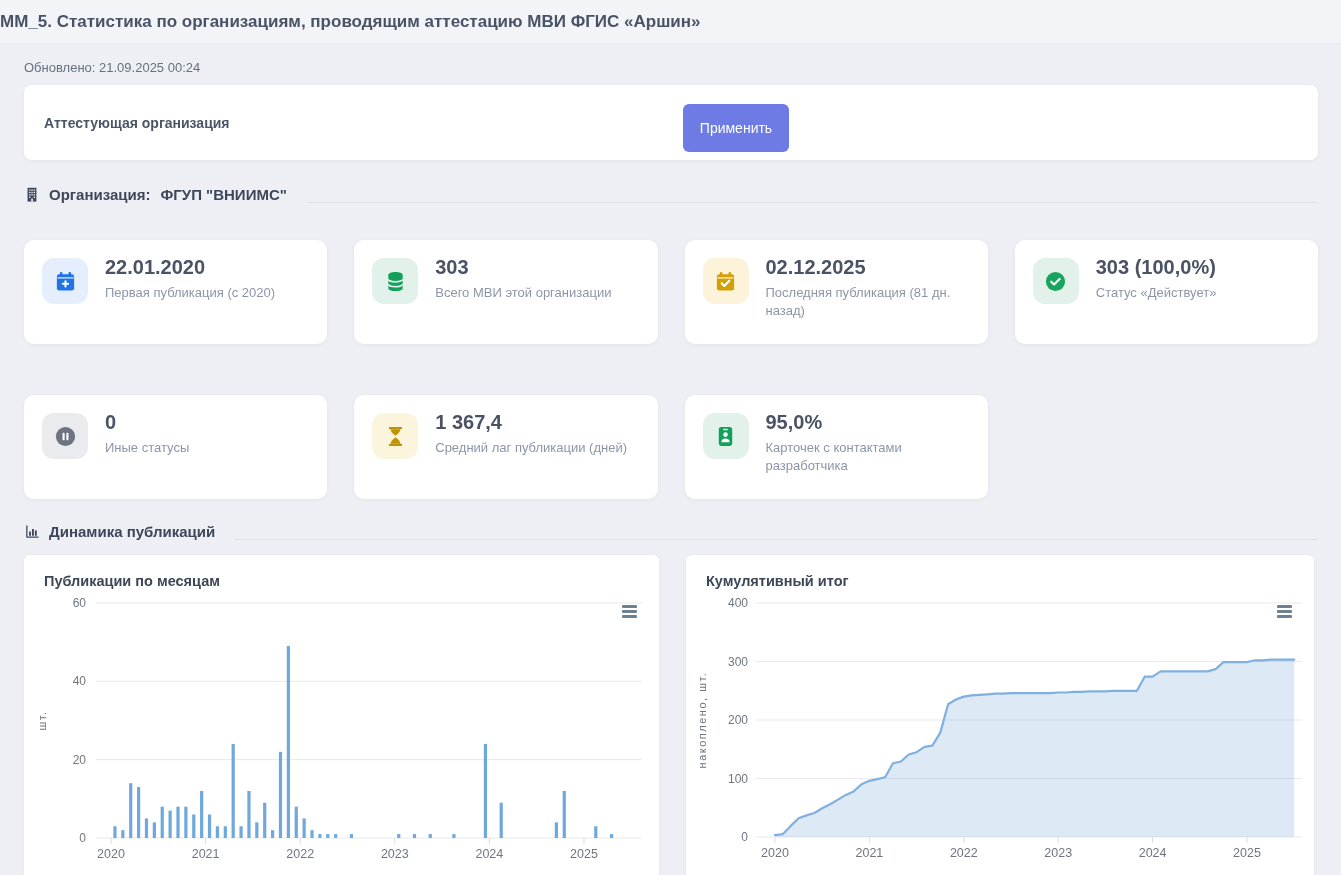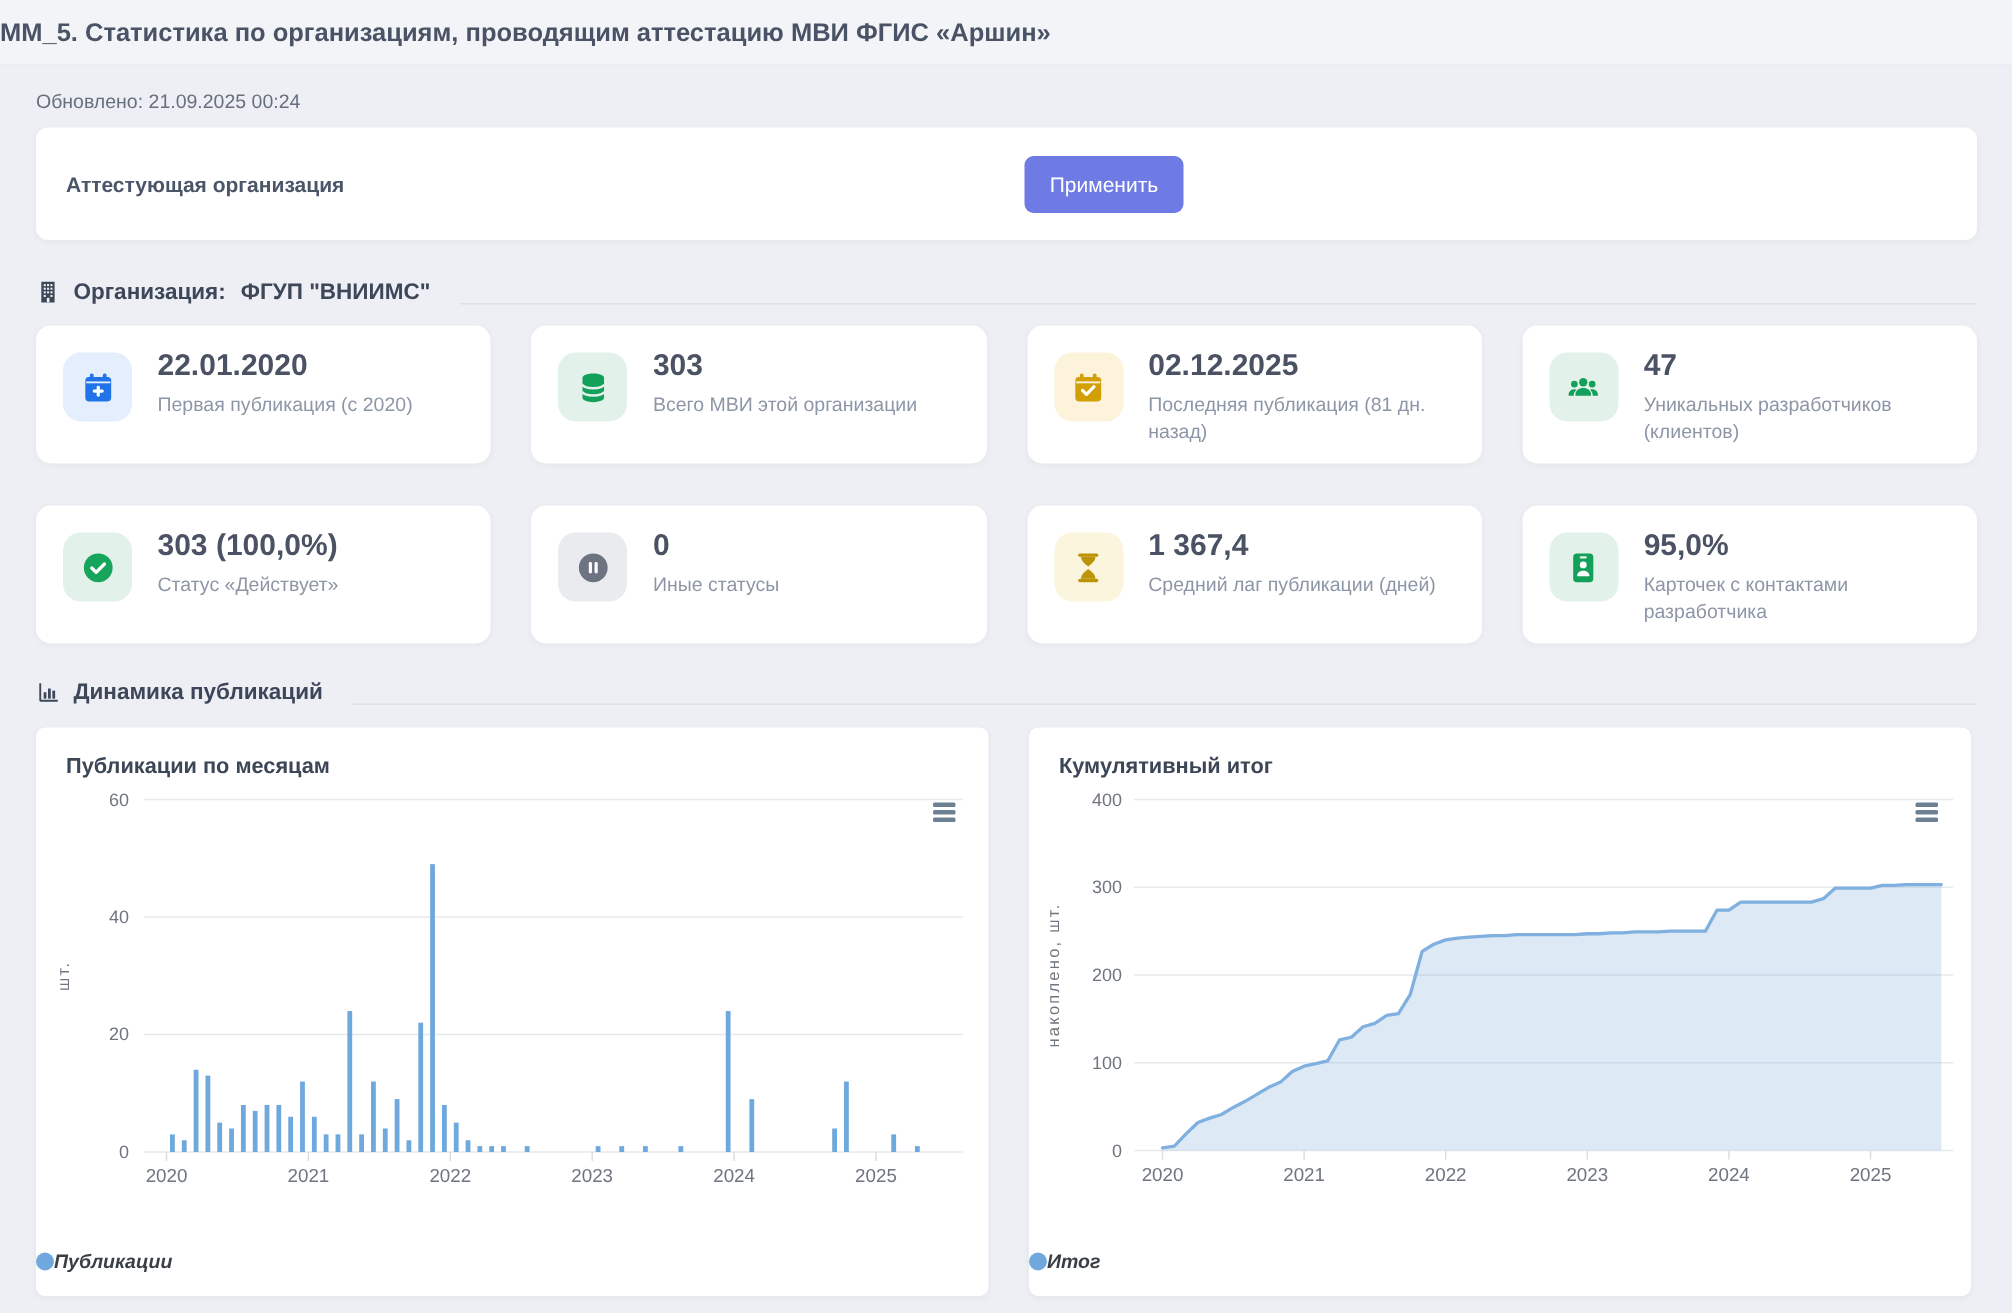--- a/index.html
+++ b/index.html
@@ -9,35 +9,35 @@
   .top-band { height:44px; background:#f3f4f8; border-bottom:1px solid #e7eaef; display:flex; align-items:center; }
   .page-title { font-size:17px; font-weight:700; color:#4a5366; }
 
   .content { padding:0 23px 0 24px; }
   .updated { margin-top:16px; font-size:13px; color:#66707f; }
 
   .filter-card { margin-top:10px; height:75px; background:#fff; border-radius:8px;
     box-shadow:0 1px 4px rgba(40,52,70,.05); position:relative; }
   .filter-label { position:absolute; left:20px; top:50%; transform:translateY(-50%);
     font-size:14px; font-weight:700; color:#4a5568; }
-  .apply-btn { position:absolute; left:659px; top:19px; width:106px; height:38px;
+  .apply-btn { position:absolute; left:659px; top:19px; width:106px; height:48px;
     background:#6e7be4; color:#fff; border:none; border-radius:6px; font-size:14px;
     font-family:inherit; cursor:pointer; }
 
   .section-hdr { display:flex; align-items:flex-end; gap:8px; }
   .section-hdr.org { margin-top:26px; }
   .section-hdr.dyn { margin-top:24px; }
   .section-hdr .ic { width:17px; height:17px; color:#3d4759; flex:0 0 auto; }
   .section-hdr .ic svg { width:100%; height:100%; display:block; }
   .hdr-label { font-size:15px; font-weight:700; color:#3d4759; white-space:nowrap; }
   .hdr-value { font-size:15px; font-weight:600; color:#3d4759; white-space:nowrap; margin-left:2px; }
   .hdr-line { flex:1; height:1px; background:#dbe0e9; margin-left:12px; }
 
   .stats-grid { margin-top:14px; display:grid; grid-template-columns:repeat(4,1fr); gap:28px 27px; }
-  .stat-card { height:92px; background:#fff; border-radius:10px; box-shadow:0 1px 4px rgba(40,52,70,.05); position:relative; }
+  .stat-card { height:104px; background:#fff; border-radius:10px; box-shadow:0 1px 4px rgba(40,52,70,.05); position:relative;margin-top:23px; }
   .icon-box { position:absolute; left:18px; top:18px; width:46px; height:46px; border-radius:12px;
     display:flex; align-items:center; justify-content:center; }
   .icon-box svg { width:23px; height:23px; display:block; }
   .stat-value { position:absolute; left:81px; top:16px; font-size:20px; font-weight:700; color:#4a5263; white-space:nowrap; }
   .stat-label { position:absolute; left:81px; top:44px; width:202px; font-size:13px; line-height:1.4; color:#8d96a7; }
 
   .charts-row { margin-top:15px; display:grid; grid-template-columns:635px 628px; gap:27px; }
   .chart-card { height:379px; background:#fff; border-radius:6px; box-shadow:0 1px 4px rgba(40,52,70,.05); position:relative; }
   .chart-title { position:absolute; left:20px; top:18px; font-size:14.5px; font-weight:700; color:#3c4656; }
   .chart-menu { position:absolute; right:22px; top:50px; width:15px; height:13px; display:flex;
@@ -119,34 +119,20 @@
           <svg viewBox="0 0 24 24">
             <rect x="3" y="4.5" width="18" height="17" rx="2.5" fill="currentColor"></rect>
             <rect x="6.2" y="2" width="2.6" height="4.8" rx="1.2" fill="currentColor"></rect>
             <rect x="15.2" y="2" width="2.6" height="4.8" rx="1.2" fill="currentColor"></rect>
             <rect x="3.6" y="7.6" width="16.8" height="1.3" fill="#fcf3da"></rect>
             <path d="M8 13.8l2.8 2.8 5.2-5.4" stroke="#fff" stroke-width="2.2" fill="none" stroke-linecap="round" stroke-linejoin="round"></path>
           </svg>
         </div>
         <div class="stat-value">02.12.2025</div>
         <div class="stat-label">Последняя публикация (81 дн. назад)</div>
-      </div>
-      <div class="stat-card">
-        <div class="icon-box" style="background: rgb(226, 242, 234); color: rgb(19, 160, 91);">
-          <svg viewBox="0 0 24 24" fill="currentColor">
-            <circle cx="12" cy="8.2" r="2.9"></circle>
-            <circle cx="5.8" cy="9.5" r="2.3"></circle>
-            <circle cx="18.2" cy="9.5" r="2.3"></circle>
-            <path d="M12 12.2c-3 0-5.4 1.9-5.4 4.2v1.1h10.8v-1.1c0-2.3-2.4-4.2-5.4-4.2z"></path>
-            <path d="M5.3 13.1c-2 .3-3.5 1.7-3.5 3.4v1h3.6v-.1c0-1.6.7-3 1.9-4-.6-.2-1.3-.3-2-.3z"></path>
-            <path d="M18.7 13.1c2 .3 3.5 1.7 3.5 3.4v1h-3.6v-.1c0-1.6-.7-3-1.9-4 .6-.2 1.3-.3 2-.3z"></path>
-          </svg>
-        </div>
-        <div class="stat-value">47</div>
-        <div class="stat-label">Уникальных разработчиков (клиентов)</div>
       </div>
       <div class="stat-card">
         <div class="icon-box" style="background: rgb(226, 242, 234); color: rgb(23, 164, 92);">
           <svg viewBox="0 0 24 24">
             <circle cx="12" cy="12" r="10" fill="currentColor"></circle>
             <path d="M7.5 12.2l3 3 5.8-5.8" stroke="#fff" stroke-width="2.3" fill="none" stroke-linecap="round" stroke-linejoin="round"></path>
           </svg>
         </div>
         <div class="stat-value">303 (100,0%)</div>
         <div class="stat-label">Статус «Действует»</div>

